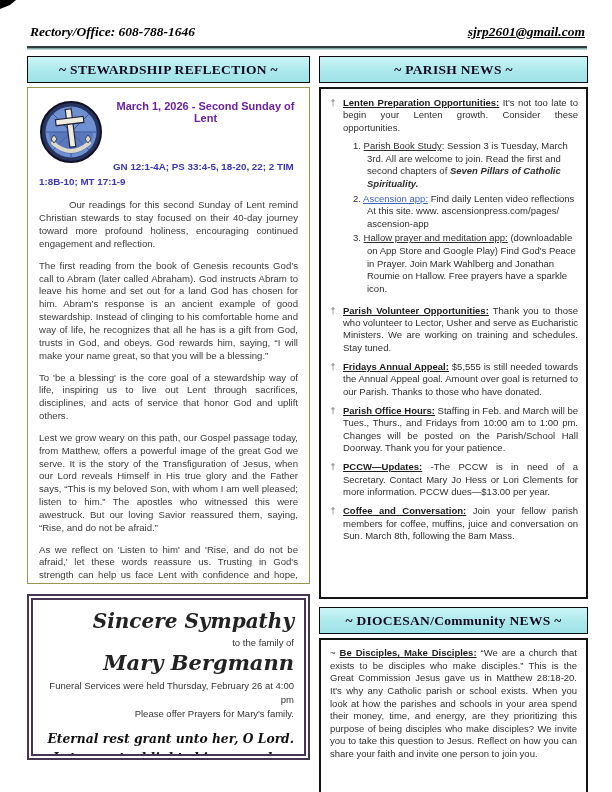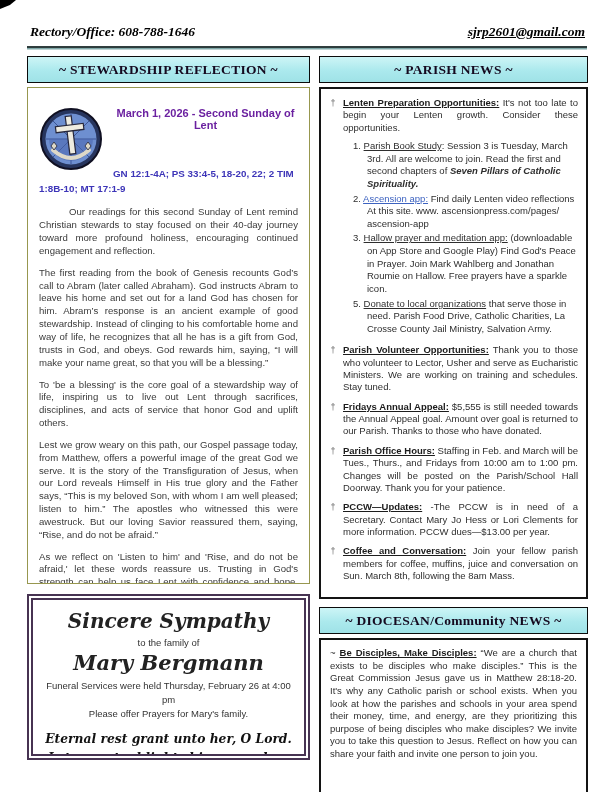--- a/index.html
+++ b/index.html
@@ -18,30 +18,30 @@
 
   .cols{position:absolute;top:56px;left:27px;right:24px;display:flex;gap:9px;}
   .col-left{width:283px;flex:none;}
   .col-right{flex:1;min-width:0;}
 
   .sec-head{border:1.5px solid #0b0b0b;
        background:linear-gradient(180deg,#cdf5f6 0%,#abe9ed 55%,#9fe2e7 100%);
        text-align:center;font-family:"Liberation Serif",serif;font-weight:700;
        font-size:13.5px;color:#15091f;padding:5px 0 4px;letter-spacing:.3px;}
 
-  .reflect{margin-top:4px;border:1.5px solid #97974f;padding:17px 11px 8px;height:497px;
+  .reflect{margin-top:4px;border:1.5px solid #97974f;padding:10px 11px 8px;height:497px;
        color:#3a3a3a;overflow:hidden;}
   .emblem{float:left;width:64px;height:66px;margin:1px 10px 2px 0;}
   .r-title{color:#6b21a0;font-weight:700;font-size:11px;text-align:center;margin:2px 0 6px;}
   .r-read{color:#3d35b8;font-weight:700;font-size:9.8px;line-height:1.5;margin-bottom:10px;margin-top:36px;}
   .para{font-size:9.6px;line-height:1.34;text-align:justify;margin:0 0 9px;}
   .para.first{text-indent:30px;}
 
   .sympathy{margin-top:10px;border:6px double #473352;padding:8px 10px 6px;
-       text-align:center;height:166px;overflow:hidden;color:#222;}
+       text-align:right;height:166px;overflow:hidden;color:#222;}
   .sym-head{font-family:"DejaVu Serif",serif;font-style:italic;font-weight:700;
        font-size:20px;margin:1px 0 4px;}
   .sym-sub{font-size:9.5px;color:#333;}
   .sym-name{font-family:"DejaVu Serif",serif;font-style:italic;font-weight:700;
        font-size:21px;margin:2px 0 4px;}
   .sym-line{font-size:9.5px;color:#333;line-height:1.45;}
   .sym-prayer{margin-top:10px;font-family:"DejaVu Serif",serif;font-style:italic;
        font-weight:700;font-size:12.3px;line-height:1.5;color:#111;}
 
   .newsbox{margin-top:4px;border:2px solid #141414;padding:8px 8px 5px 6px;height:512px;overflow:hidden;}
@@ -130,24 +130,20 @@
               <span class="u">Parish Book Study</span><span>: Session 3 is Tuesday, March 3rd. All are welcome to join.  Read the first and second chapters of </span><span class="bi-em">Seven Pillars of Catholic Spirituality.</span>
             </div>
             <div class="sub-item">
               <span>2.</span>
               <span class="linkblue">Ascension app:</span><span> Find daily Lenten video reflections At this site.  www. ascensionpress.com/pages/ ascension-app</span>
             </div>
             <div class="sub-item">
               <span>3.</span>
               <span class="u">Hallow prayer and meditation app:</span><span> (downloadable on App Store and Google Play) Find God's Peace in Prayer. Join Mark  Wahlberg and Jonathan Roumie on Hallow.  Free prayers have a sparkle icon.</span>
             </div>
-            <div class="sub-item">
-              <span>5.</span>
-              <span class="u">Donate to local organizations</span><span> that serve those in need. Parish Food Drive, Catholic Charities, La Crosse County Jail Ministry, Salvation Army.</span>
-            </div>
           </div>
         </div>
       </div>
 
       <div class="n-item">
         <span class="dag">†</span>
         <div class="n-body">
           <span class="lead">Parish Volunteer Opportunities:</span>
           <span>Thank you to those who volunteer to Lector, Usher and serve as Eucharistic Ministers.  We are working on training and schedules. Stay tuned.</span>
         </div>

